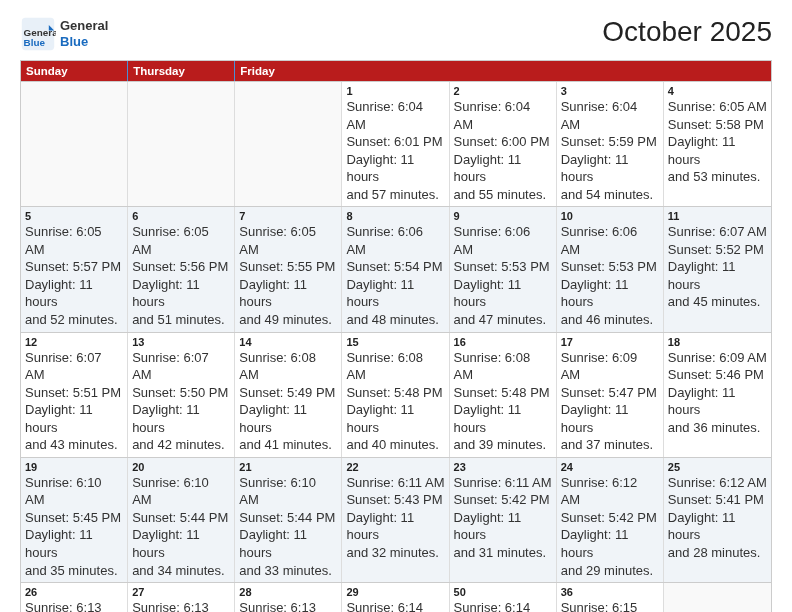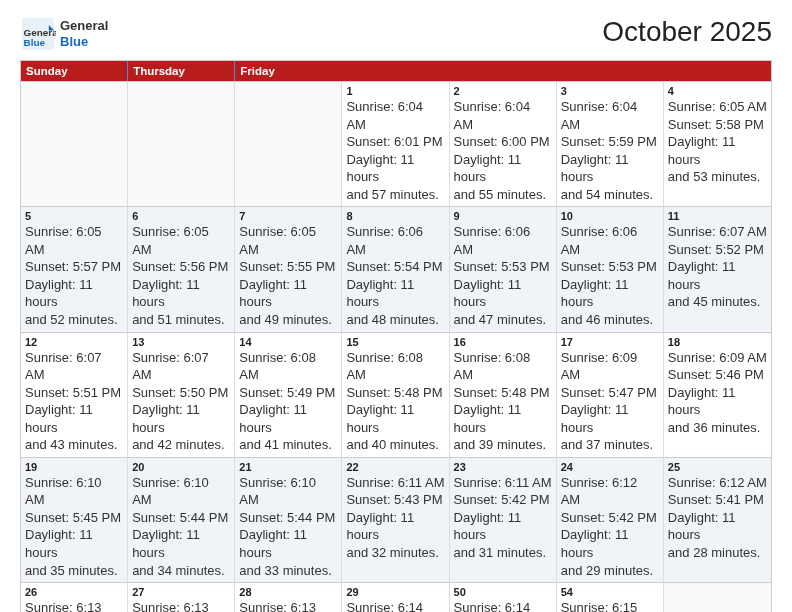--- a/index.html
+++ b/index.html
@@ -345,21 +345,21 @@
 and 24 minutes.</div>
           </div>
           <div class="cal-cell">
             <div class="day-num">50</div>
             <div class="day-info" style="white-space: pre-line;">Sunrise: 6:14 AM
 Sunset: 5:38 PM
 Daylight: 11 hours
 and 23 minutes.</div>
           </div>
           <div class="cal-cell">
-            <div class="day-num">54</div>
+            <div class="day-num">36</div>
             <div class="day-info" style="white-space: pre-line;">Sunrise: 6:15 AM
 Sunset: 5:37 PM
 Daylight: 11 hours
 and 22 minutes.</div>
           </div>
           <div class="cal-cell empty"></div>
         </div>
       </div>
   </div>
 </div>

